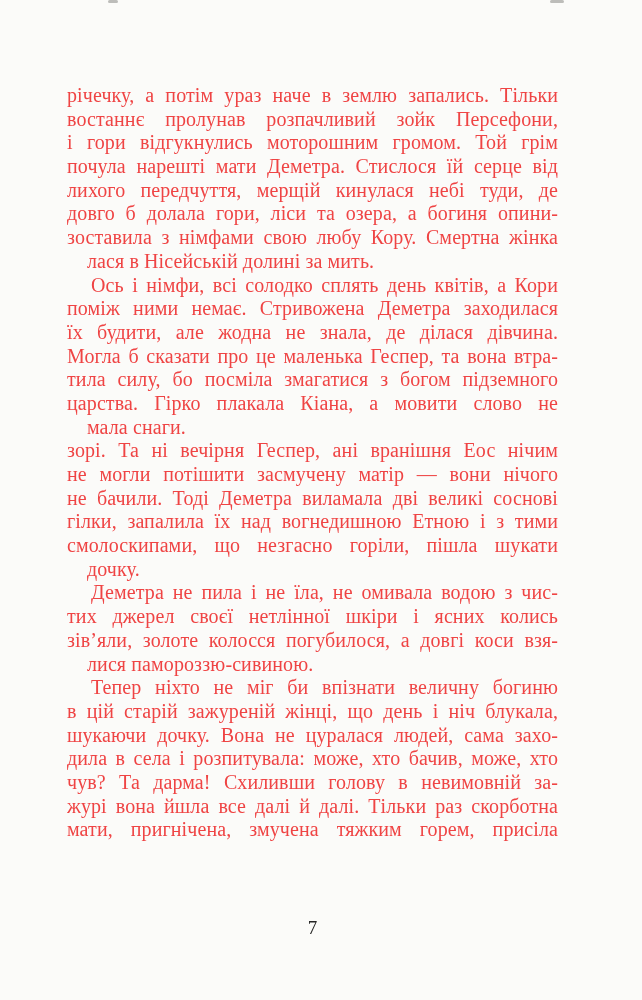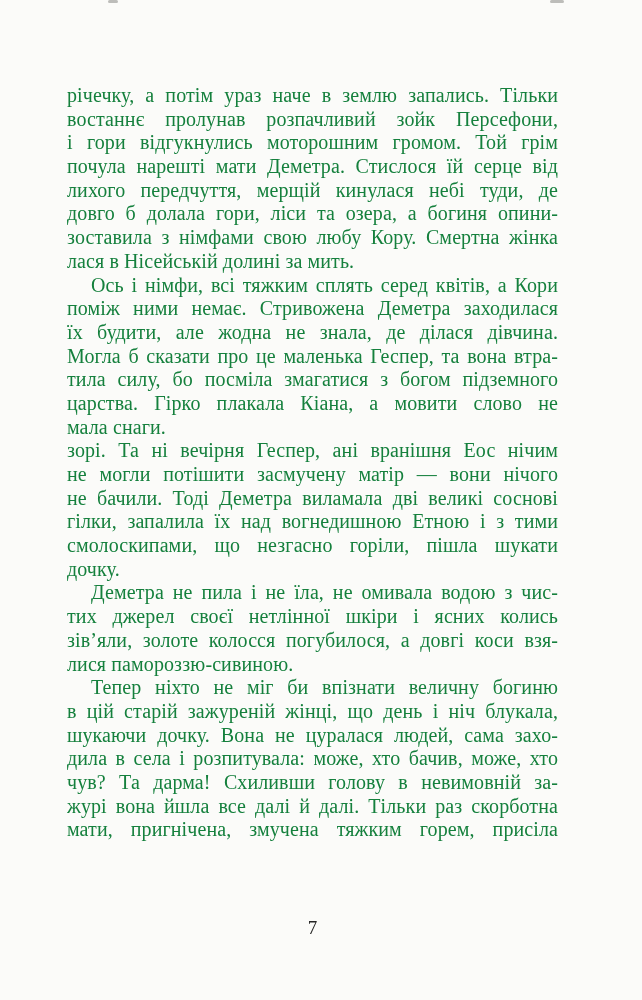--- a/index.html
+++ b/index.html
@@ -28,20 +28,21 @@
     height: 23.7px;
     overflow: hidden;
     text-align: justify;
     text-align-last: justify;
   }
   .line.indent {
     text-indent: 24px;
   }
   .line.endline {
     text-align-last: left;
+    margin-left: 20px;
   }
   .page-number {
     position: absolute;
     top: 916px;
     left: 67px;
     width: 491px;
     text-align: center;
     font-size: 19px;
     line-height: 24px;
     color: #242424;
@@ -54,30 +55,30 @@
   }
   .scan-artifact.a1 { left: 108px; top: 0; width: 10px; height: 3px; }
   .scan-artifact.a2 { left: 550px; top: 0; width: 14px; height: 3px; }
 </style>
 </head>
 <body>
 
 <div class="page" style="background: rgb(251, 251, 249);">
   <div class="scan-artifact a1"></div>
   <div class="scan-artifact a2"></div>
-  <div class="text-block" style="color: #15803d;">
+  <div class="text-block" style="color: #ef4444;">
       <div class="line">річечку, а потім ураз наче в землю запались. Тільки</div>
       <div class="line">востаннє пролунав розпачливий зойк Персефони,</div>
       <div class="line">і гори відгукнулись моторошним громом. Той грім</div>
       <div class="line">почула нарешті мати Деметра. Стислося їй серце від</div>
       <div class="line">лихого передчуття, мерщій кинулася небі туди, де</div>
       <div class="line">довго б долала гори, ліси та озера, а богиня опини-</div>
       <div class="line">зоставила з німфами свою любу Кору. Смертна жінка</div>
       <div class="line endline">лася в Нісейській долині за мить.</div>
-      <div class="line indent">Ось і німфи, всі тяжким сплять серед квітів, а Кори</div>
+      <div class="line indent">Ось і німфи, всі солодко сплять день квітів, а Кори</div>
       <div class="line">поміж ними немає. Стривожена Деметра заходилася</div>
       <div class="line">їх будити, але жодна не знала, де ділася дівчина.</div>
       <div class="line">Могла б сказати про це маленька Геспер, та вона втра-</div>
       <div class="line">тила силу, бо посміла змагатися з богом підземного</div>
       <div class="line">царства. Гірко плакала Кіана, а мовити слово не</div>
       <div class="line endline">мала снаги.</div>
       <div class="line">зорі. Та ні вечірня Геспер, ані вранішня Еос нічим</div>
       <div class="line">не могли потішити засмучену матір — вони нічого</div>
       <div class="line">не бачили. Тоді Деметра виламала дві великі соснові</div>
       <div class="line">гілки, запалила їх над вогнедишною Етною і з тими</div>

